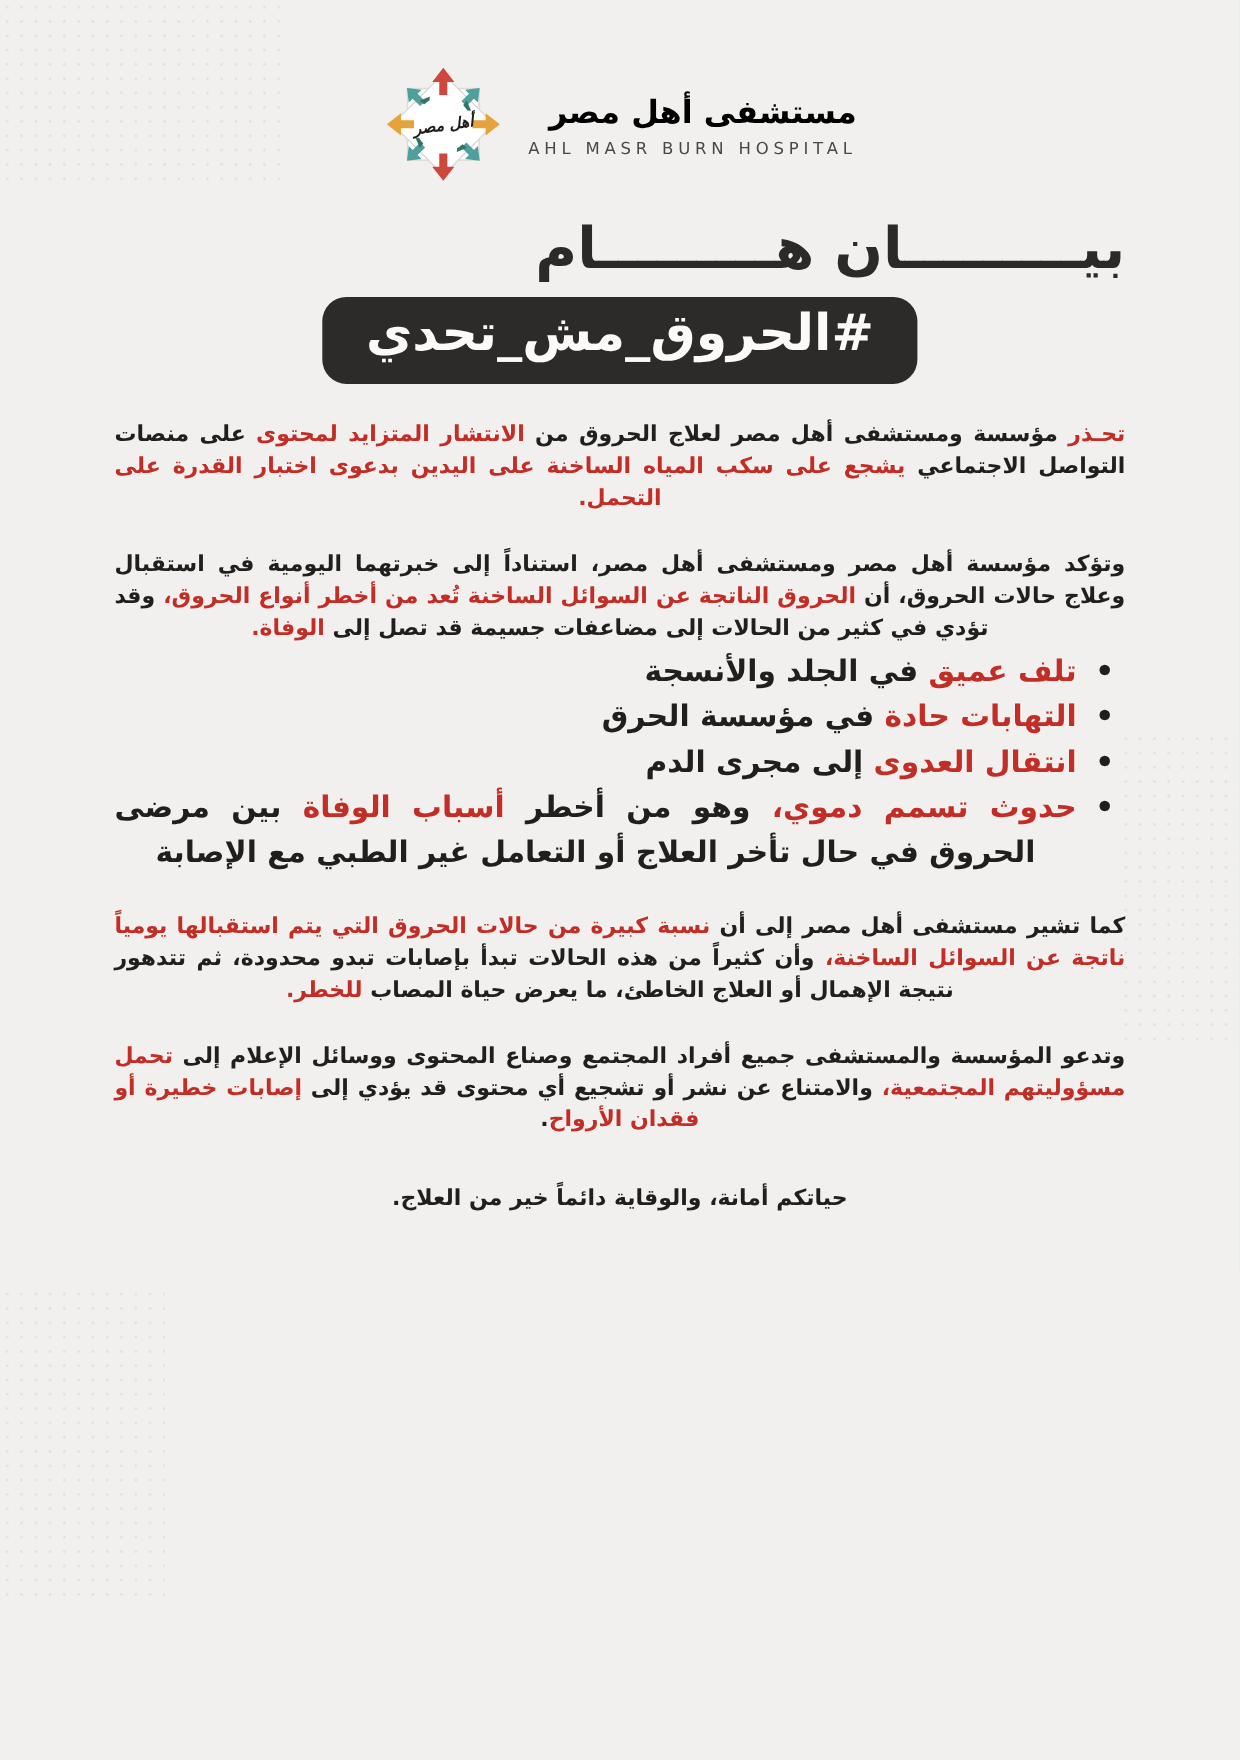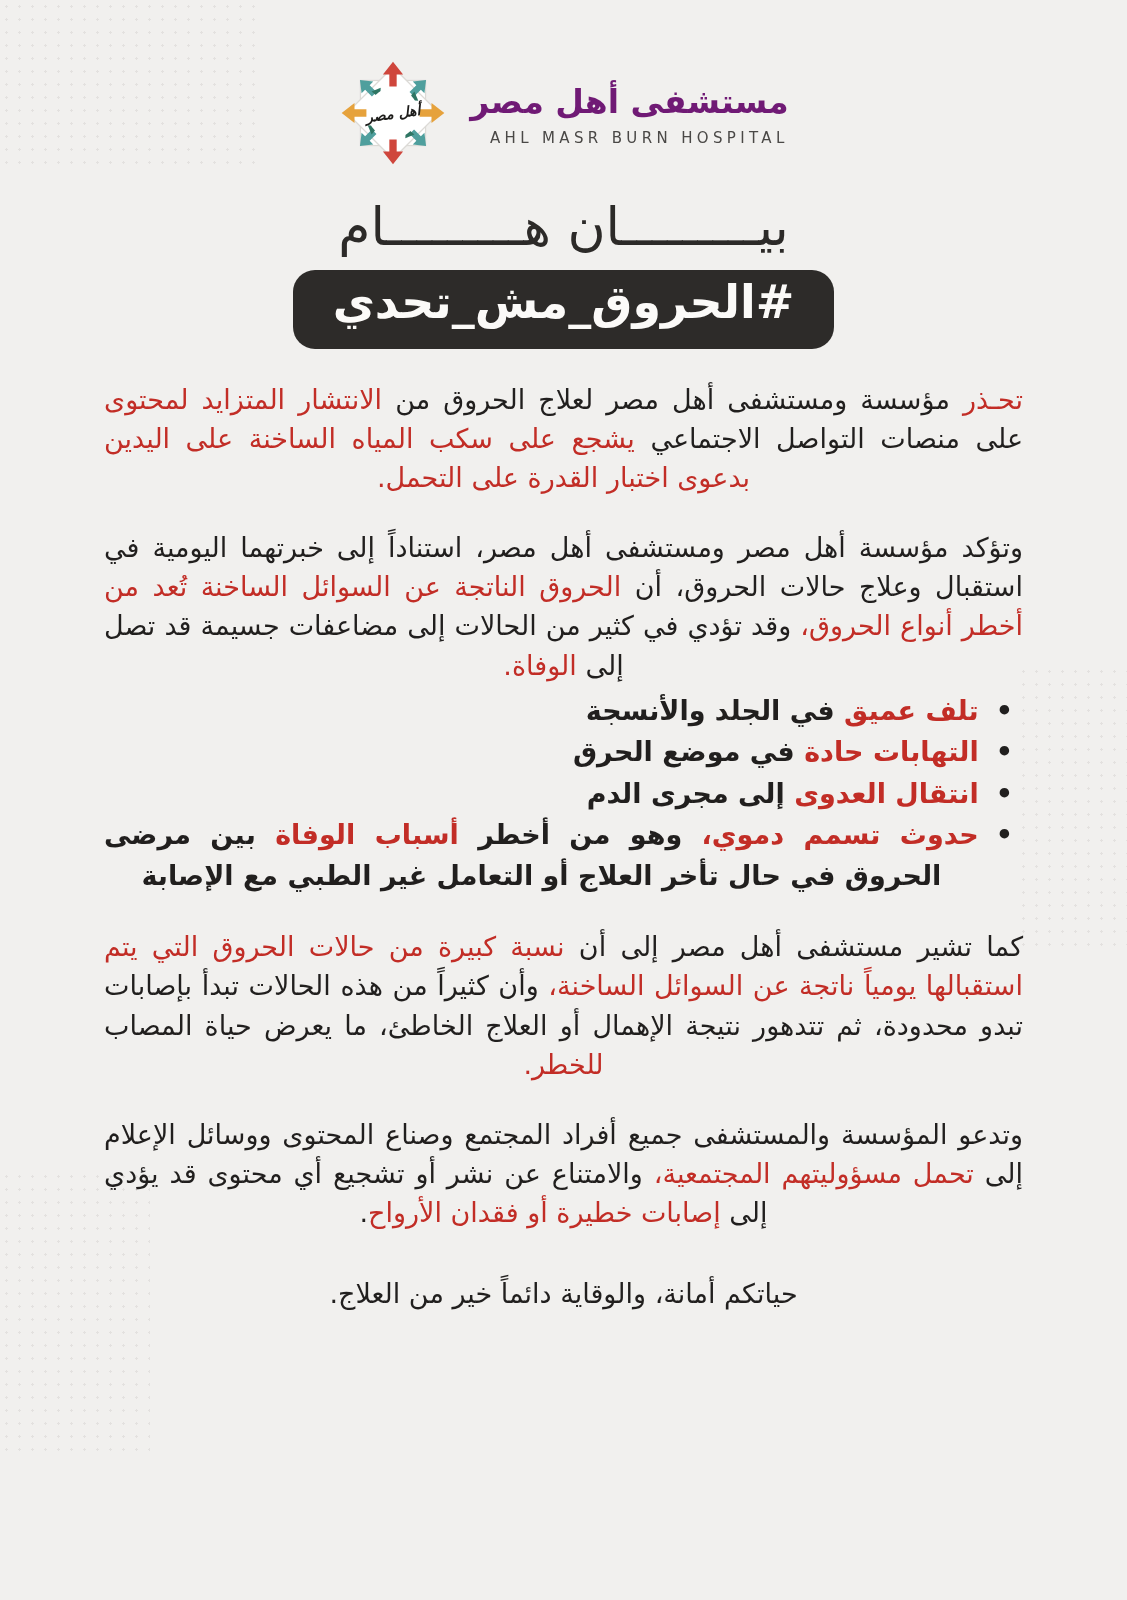--- a/index.html
+++ b/index.html
@@ -20,38 +20,38 @@
   .dots-tl{top:0;left:0;width:260px;height:170px;}
   .dots-r{top:665px;right:0;width:110px;height:290px;}
   .dots-bl{bottom:140px;left:0;width:150px;height:290px;}
 
   .content{padding:58px 104px 0 104px;}
 
   
   .logo-row{display:flex;direction:ltr;justify-content:center;align-items:center;gap:22px;}
   .logo-mark{flex:0 0 auto;}
   .logo-text{display:flex;flex-direction:column;align-items:flex-end;}
-  .logo-ar{font-size:33px;font-weight:bold;color:#701a75;line-height:1.16;direction:rtl;white-space:nowrap;}
+  .logo-ar{font-size:29px;font-weight:bold;color:#000000;line-height:1.16;direction:rtl;white-space:nowrap;}
   .logo-en{font-size:15px;font-weight:normal;color:#4a4846;letter-spacing:.29em;margin-top:7px;direction:ltr;white-space:nowrap;}
 
   .title{
-    margin-top:26px;text-align:center;
-    font-size:52px;font-weight:normal;color:#2c2a28;line-height:1.12;white-space:nowrap;
+    margin-top:26px;text-align:right;
+    font-size:52px;font-weight:bold;color:#2c2a28;line-height:1.12;white-space:nowrap;
   }
   .badge-wrap{text-align:center;margin-top:14px;}
   .badge{
     display:inline-block;background:#2d2b29;color:#fbfaf8;
     font-size:46px;font-weight:bold;line-height:1.25;
     padding:4px 40px 17px 40px;border-radius:22px;
   }
 
   
   .para{
     margin-top:31px;
-    font-size:27px;line-height:1.45;font-weight:normal;
+    font-size:20px;line-height:1.45;font-weight:bold;
     text-align:justify;text-align-last:center;
     color:#211f1e;
   }
   .red{color:#c22d26;}
 
   .bullets{list-style:none;margin:6px 0 0 0;padding:0 10px 0 0;}
   .bullets li{
     display:flex;gap:17px;align-items:flex-start;
     font-size:27px;line-height:1.5;font-weight:bold;margin-top:1px;
   }
@@ -115,21 +115,21 @@
     <div class="para"><span>وتؤكد مؤسسة أهل مصر ومستشفى أهل مصر، استناداً إلى خبرتهما اليومية في استقبال وعلاج حالات الحروق، أن </span><span class="red">الحروق الناتجة عن السوائل الساخنة تُعد من أخطر أنواع الحروق، </span><span>وقد تؤدي في كثير من الحالات إلى مضاعفات جسيمة قد تصل إلى </span><span class="red">الوفاة.</span></div>
 
 
     <ul class="bullets">
       <li>
         <span class="marker">•</span>
         <span class="btext"><span class="red">تلف عميق </span><span>في الجلد والأنسجة</span></span>
       </li>
       <li>
         <span class="marker">•</span>
-        <span class="btext"><span class="red">التهابات حادة </span><span>في موضع الحرق</span></span>
+        <span class="btext"><span class="red">التهابات حادة </span><span>في مؤسسة الحرق</span></span>
       </li>
       <li>
         <span class="marker">•</span>
         <span class="btext"><span class="red">انتقال العدوى </span><span>إلى مجرى الدم</span></span>
       </li>
       <li class="long">
         <span class="marker">•</span>
         <span class="btext"><span class="red">حدوث تسمم دموي، </span><span>وهو من أخطر </span><span class="red">أسباب الوفاة </span><span>بين مرضى الحروق في حال تأخر العلاج أو التعامل غير الطبي مع الإصابة</span></span>
       </li>
     </ul>

